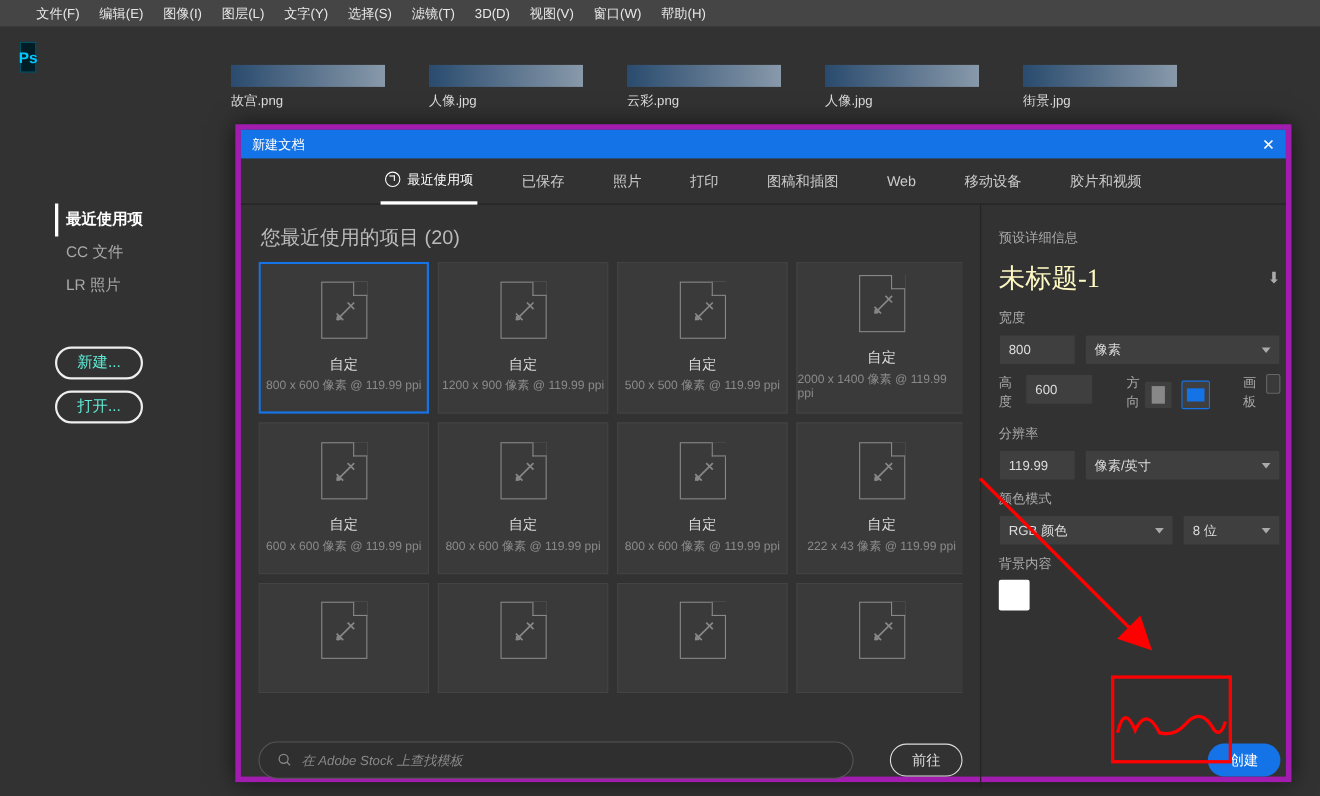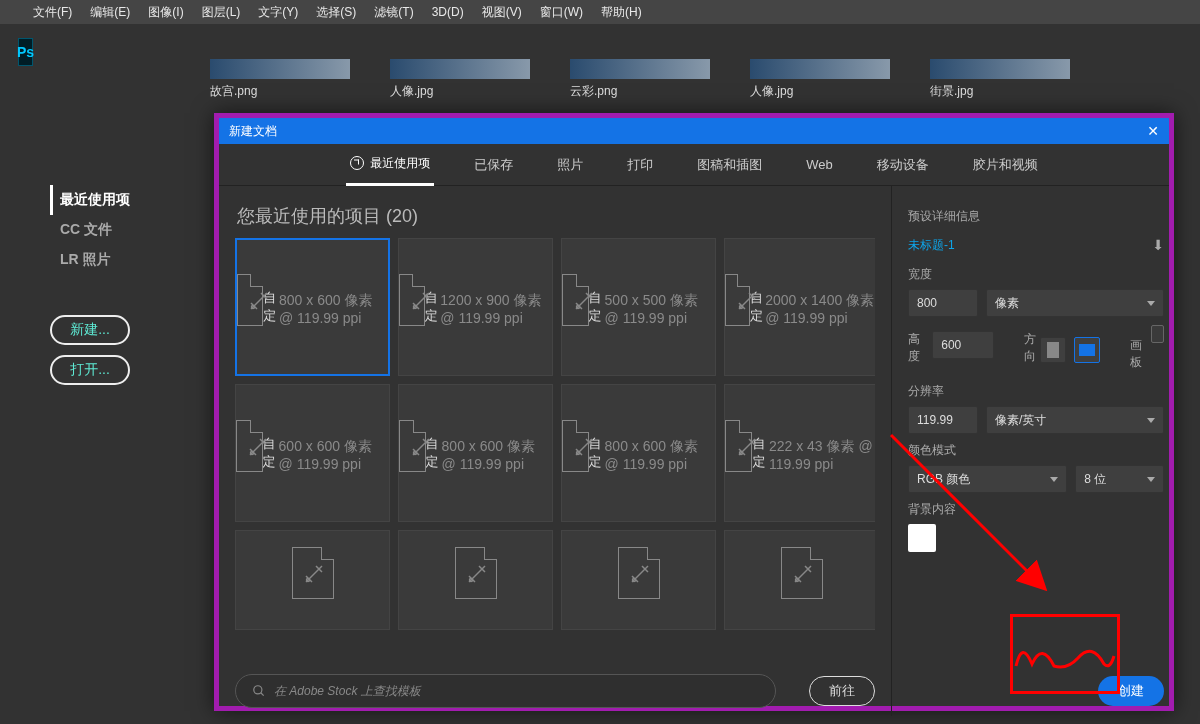--- a/index.html
+++ b/index.html
@@ -6,53 +6,53 @@
   body { background:#323232; color:#ddd; width:1200px; height:724px; overflow:hidden; position:relative; }
   .menubar { height:24px; background:#454545; display:flex; align-items:center; padding:0 6px; gap:0; color:#e8e8e8; font-size:12px;}
   .menubar span { padding:0 9px; cursor:default; }
   .ps-home { position:absolute; top:38px; left:18px; width:15px; height:28px; background:#001d26; color:#00c8ff; display:flex; align-items:center; justify-content:center; font-weight:bold; font-size:14px; border:1px solid #00c8ff55; }
   .home-area { position:absolute; top:59px; left:210px; right:12px; display:flex; gap:40px; }
   .thumb-row { display:flex; gap:40px; }
   .thumb { width:140px; }
   .thumb-img { height:20px; background:linear-gradient(90deg,#2a4b6e,#8899aa); }
   .thumb-label { font-size:12px; color:#ddd; margin-top:4px; }
   .left-nav { position:absolute; top:185px; left:50px; width:140px; color:#ddd; }
-  .left-nav .nav-item { font-size:14px; padding:6px 0 6px 10px; color:#aaa;font-weight:bold; }
+  .left-nav .nav-item { font-size:14px; padding:6px 0 6px 10px; color:#aaa; }
   .left-nav .nav-item.active { color:#fff; font-weight:bold; border-left:3px solid #fff; padding-left:7px;}
   .home-btn { border:2px solid #eee; border-radius:18px; width:80px; height:30px; display:flex; align-items:center; justify-content:center; color:#5eead4; margin-top:10px; font-size:14px;}
   
   .dialog { position:absolute; top:113px; left:214px; width:960px; height:598px; background:#323232; border:5px solid #a21caf; box-shadow:0 0 20px rgba(0,0,0,.6);}
   .dlg-title { height:26px; background:#1473e6; color:#fff; display:flex; align-items:center; padding:0 10px; font-size:12px; justify-content:space-between;}
   .dlg-close { font-size:14px; cursor:pointer;}
   .dlg-tabs { height:42px; display:flex; align-items:center; justify-content:center; gap:36px; border-bottom:1px solid #222; color:#ccc;}
   .dlg-tab { display:flex; align-items:center; gap:6px; padding:0 4px; height:42px; font-size:13px;}
   .dlg-tab.active { color:#fff; border-bottom:3px solid #fff;}
   .dlg-tab .clock { width:14px; height:14px; border:1.5px solid currentColor; border-radius:50%; position:relative;}
   .dlg-tab .clock::after { content:""; position:absolute; left:50%; top:50%; width:4px; height:4px; border-top:1.5px solid currentColor; border-right:1.5px solid currentColor; transform:translate(-60%,-70%);}
   .dlg-body { display:flex; height:530px;}
   .presets-pane { width:672px; padding:12px 16px 8px 16px; display:flex; flex-direction:column;}
   .presets-head { font-size:18px; color:#bbb; margin:6px 0 10px 2px;}
   .presets-grid { display:grid; grid-template-columns:repeat(4,155px); grid-auto-rows:138px; gap:8px; overflow:hidden;}
-  .preset-card { background:#3a3a3a; border:1px solid #444; display:flex; align-items:center; justify-content:center; color:#aaa; position:relative;}
+  .preset-card { background:#3a3a3a; border:1px solid #444; display:flex; flex-direction:column; align-items:center; justify-content:center; color:#aaa; position:relative;}
   .preset-card.selected { border:2px solid #1473e6;}
   .doc-icon { width:42px; height:52px; border:1.5px solid #888; position:relative; margin-bottom:14px;}
   .doc-icon::before { content:""; position:absolute; top:-1px; right:-1px; width:12px; height:12px; background:#3a3a3a; border-left:1.5px solid #888; border-bottom:1.5px solid #888;}
   .doc-icon svg{ position:absolute; top:14px; left:9px;}
   .preset-card .card-title { font-size:13px; color:#ddd;}
-  .preset-card .card-sub { font-size:14px; color:#8a8a8a; margin-top:3px;}
+  .preset-card .card-sub { font-size:11px; color:#8a8a8a; margin-top:3px;}
   .search-row { margin-top:12px; display:flex; align-items:center; gap:33px; justify-content:center;}
   .search-box { flex:1; height:34px; border:1px solid #555; border-radius:17px; display:flex; align-items:center; padding:0 16px; color:#888; gap:8px; background:#2f2f2f;}
   .search-box svg { flex-shrink:0;}
   .search-box span { font-style:italic;}
   .go-btn { width:66px; height:30px; border:1.5px solid #ddd; border-radius:16px; display:flex; align-items:center; justify-content:center; color:#ddd; font-size:13px;}
   
   .details-pane { flex:1; padding:14px 16px 10px 16px; border-left:1px solid #222; display:flex; flex-direction:column; font-size:12px; color:#aaa;}
   .details-pane .sec-label { margin:8px 0 6px 0; font-size:12px; color:#aaa;}
   .details-title-row { display:flex; justify-content:space-between; align-items:center;}
-  .details-title { font-size:12px; color:#0ea5e9; margin:6px 0 4px 0;}
+  .details-title { font-size:24px; color:#fef9c3; margin:6px 0 4px 0;font-family:Liberation Serif, serif;}
   .dl-icon { color:#aaa; font-size:14px;}
   .field-row { display:flex; gap:8px; align-items:center;}
   .input, .select { height:28px; background:#3f3f3f; border:1px solid #333; color:#ddd; display:flex; align-items:center; padding:0 8px; border-radius:2px;}
   .input { width:70px; justify-content:flex-start;}
   .select { flex:1; justify-content:space-between;}
   .select::after { content:""; border-left:4px solid transparent; border-right:4px solid transparent; border-top:5px solid #aaa;}
   .orient-box { width:26px; height:26px; background:#3f3f3f; border:1px solid #333; display:flex; align-items:center; justify-content:center; border-radius:2px;}
   .orient-box.active { border:1px solid #1473e6;}
   .orient-box .page { width:12px; height:16px; background:#888;}
   .orient-box.ls .page { width:16px; height:12px;}
@@ -321,21 +321,21 @@
           <div class="field-row">
             <div class="orient-box">
                 <div class="page"></div>
               </div>
             <div class="orient-box ls active">
                 <div class="page"></div>
               </div>
           </div>
         </div>
         <div class="col-group">
-          <div class="sec-label" style="margin:12px 0 4px 0">画板</div>
+          <div class="sec-label" style="margin:0 0 4px 0">画板</div>
           <div class="checkbox"></div>
         </div>
       </div>
 
       <div class="sec-label">分辨率</div>
       <div class="field-row">
         <div class="input">119.99</div>
         <div class="select">
             <span>像素/英寸</span>
           </div>

